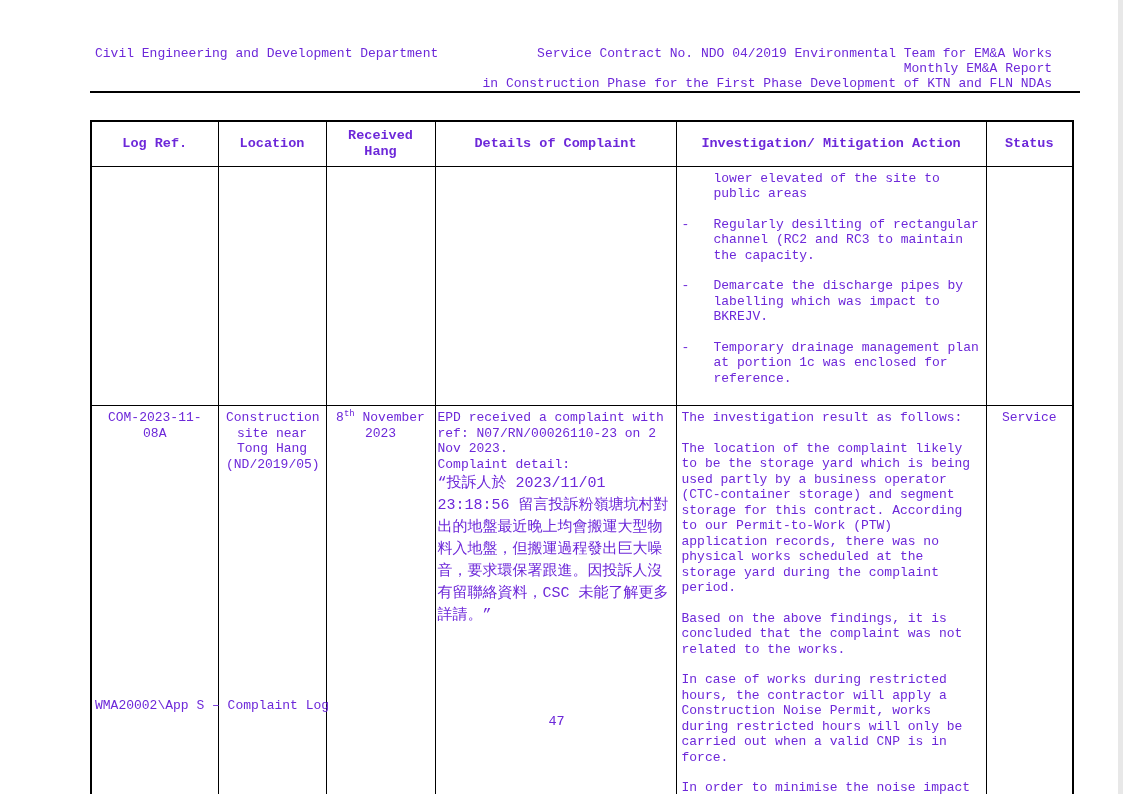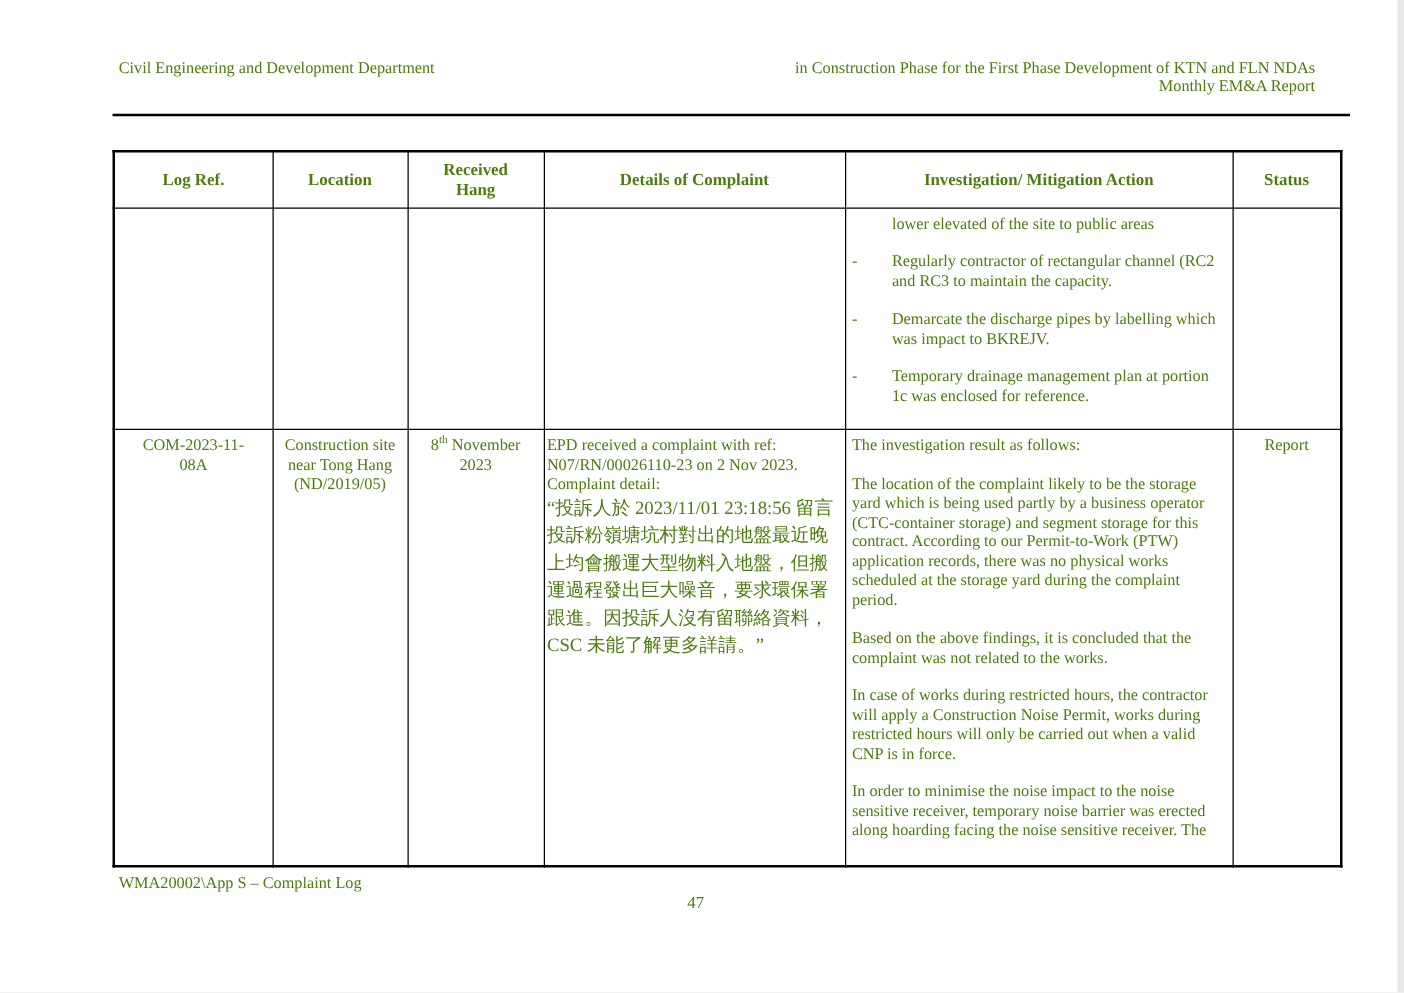--- a/index.html
+++ b/index.html
@@ -1,22 +1,22 @@
 <!DOCTYPE html>
 <html><head>
 <meta charset="utf-8">
 <style>
   * { margin:0; padding:0; box-sizing:border-box; }
   html,body { background:#e8e8e8; }
   .page {
     position:relative;
     width:1118px; height:794px;
     background:#ffffff;
-    font-family:Liberation Serif, serif;
-    color:#4d7c0f;
+    font-family:Liberation Mono, monospace;
+    color:#6d28d9;
     overflow:hidden;
   }
   
   .hdr-left {
     position:absolute; left:95px; top:46px;
     font-size:13px; line-height:15px; white-space:nowrap;
   }
   .hdr-right {
     position:absolute; right:66px; top:46px;
     font-size:13px; line-height:15px; text-align:right; white-space:nowrap;
@@ -69,22 +69,23 @@
     text-align:center; font-size:13.5px;
   }
 </style>
 </head>
 <body>
 
 <div class="page">
 
   <div class="hdr-left">Civil Engineering and Development Department</div>
   <div class="hdr-right">
+    <div>Service Contract No. NDO 04/2019 Environmental Team for EM&amp;A Works</div>
+    <div>Monthly EM&amp;A Report</div>
     <div>in Construction Phase for the First Phase Development of KTN and FLN NDAs</div>
-    <div>Monthly EM&amp;A Report</div>
   </div>
   <div class="hdr-rule"></div>
 
   <div class="tbl-wrap">
     <table class="log-table">
       <colgroup>
         <col style="width:127px">
           <col style="width:108px">
           <col style="width:109px">
         <col style="width:241px">
@@ -105,21 +106,21 @@
 
         <tr class="tr-cont">
           <td class="cell-c"></td>
           <td class="cell-c"></td>
           <td class="cell-c"></td>
           <td class="cell-det"></td>
           <td class="cell-inv">
             <div class="cont-line">lower elevated of the site to public areas</div>
             <div class="bullet">
               <span class="dash">-</span>
-              <span class="btxt">Regularly contractor of rectangular channel (RC2 and RC3 to maintain the capacity.</span>
+              <span class="btxt">Regularly desilting of rectangular channel (RC2 and RC3 to maintain the capacity.</span>
             </div>
             <div class="bullet">
               <span class="dash">-</span>
               <span class="btxt">Demarcate the discharge pipes by labelling which was impact to BKREJV.</span>
             </div>
             <div class="bullet">
               <span class="dash">-</span>
               <span class="btxt">Temporary drainage management plan at portion 1c was enclosed for reference.</span>
             </div>
           </td>
@@ -142,21 +143,21 @@
             <div class="cjk">“投訴人於 2023/11/01 23:18:56 留言投訴粉嶺塘坑村對出的地盤最近晚上均會搬運大型物料入地盤，但搬運過程發出巨大噪音，要求環保署跟進。因投訴人沒有留聯絡資料，CSC 未能了解更多詳請。”</div>
           </td>
           <td class="cell-inv">
             <div class="para">The investigation result as follows:</div>
             <div class="para">The location of the complaint likely to be the storage yard which is being used partly by a business operator (CTC-container storage) and segment storage for this contract. According to our Permit-to-Work (PTW) application records, there was no physical works scheduled at the storage yard during the complaint period.</div>
             <div class="para">Based on the above findings, it is concluded that the complaint was not related to the works.</div>
             <div class="para">In case of works during restricted hours, the contractor will apply a Construction Noise Permit, works during restricted hours will only be carried out when a valid CNP is in force.</div>
             <div class="para">In order to minimise the noise impact to the noise sensitive receiver, temporary noise barrier was erected along hoarding facing the noise sensitive receiver. The</div>
           </td>
           <td class="cell-c">
-            <span>Report</span>
+            <span>Service</span>
           </td>
         </tr>
       </tbody>
     </table>
   </div>
 
   <div class="footer-left">WMA20002\App S – Complaint Log</div>
   <div class="page-num">47</div>
 
 </div>

